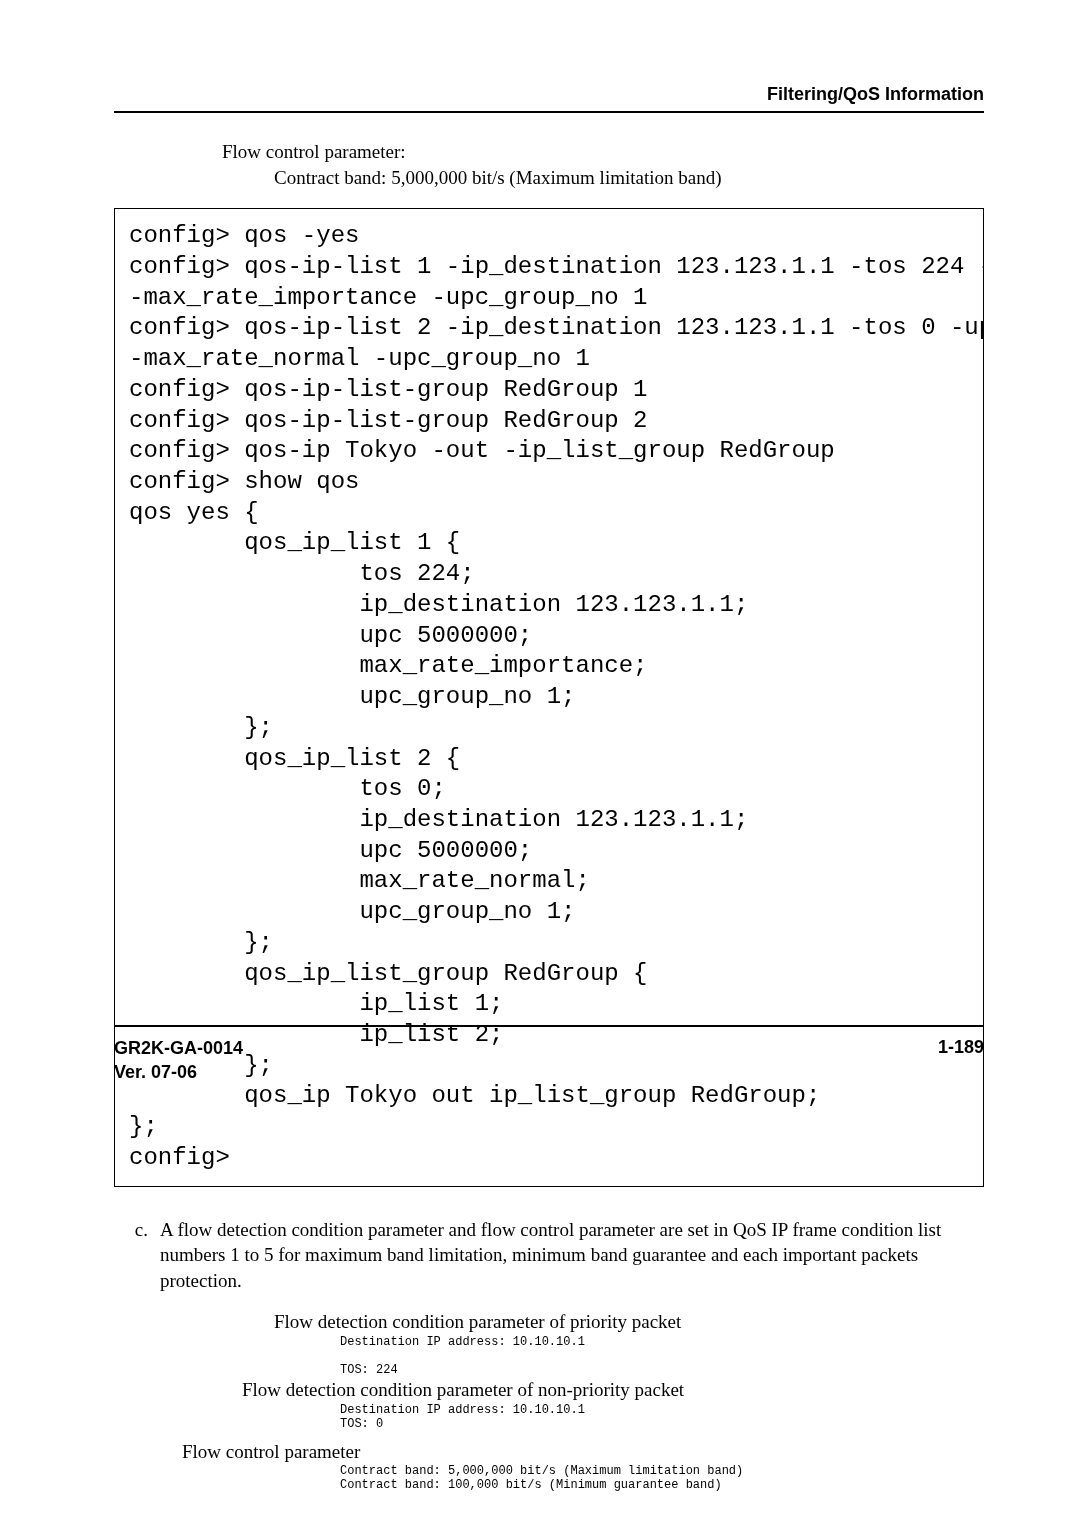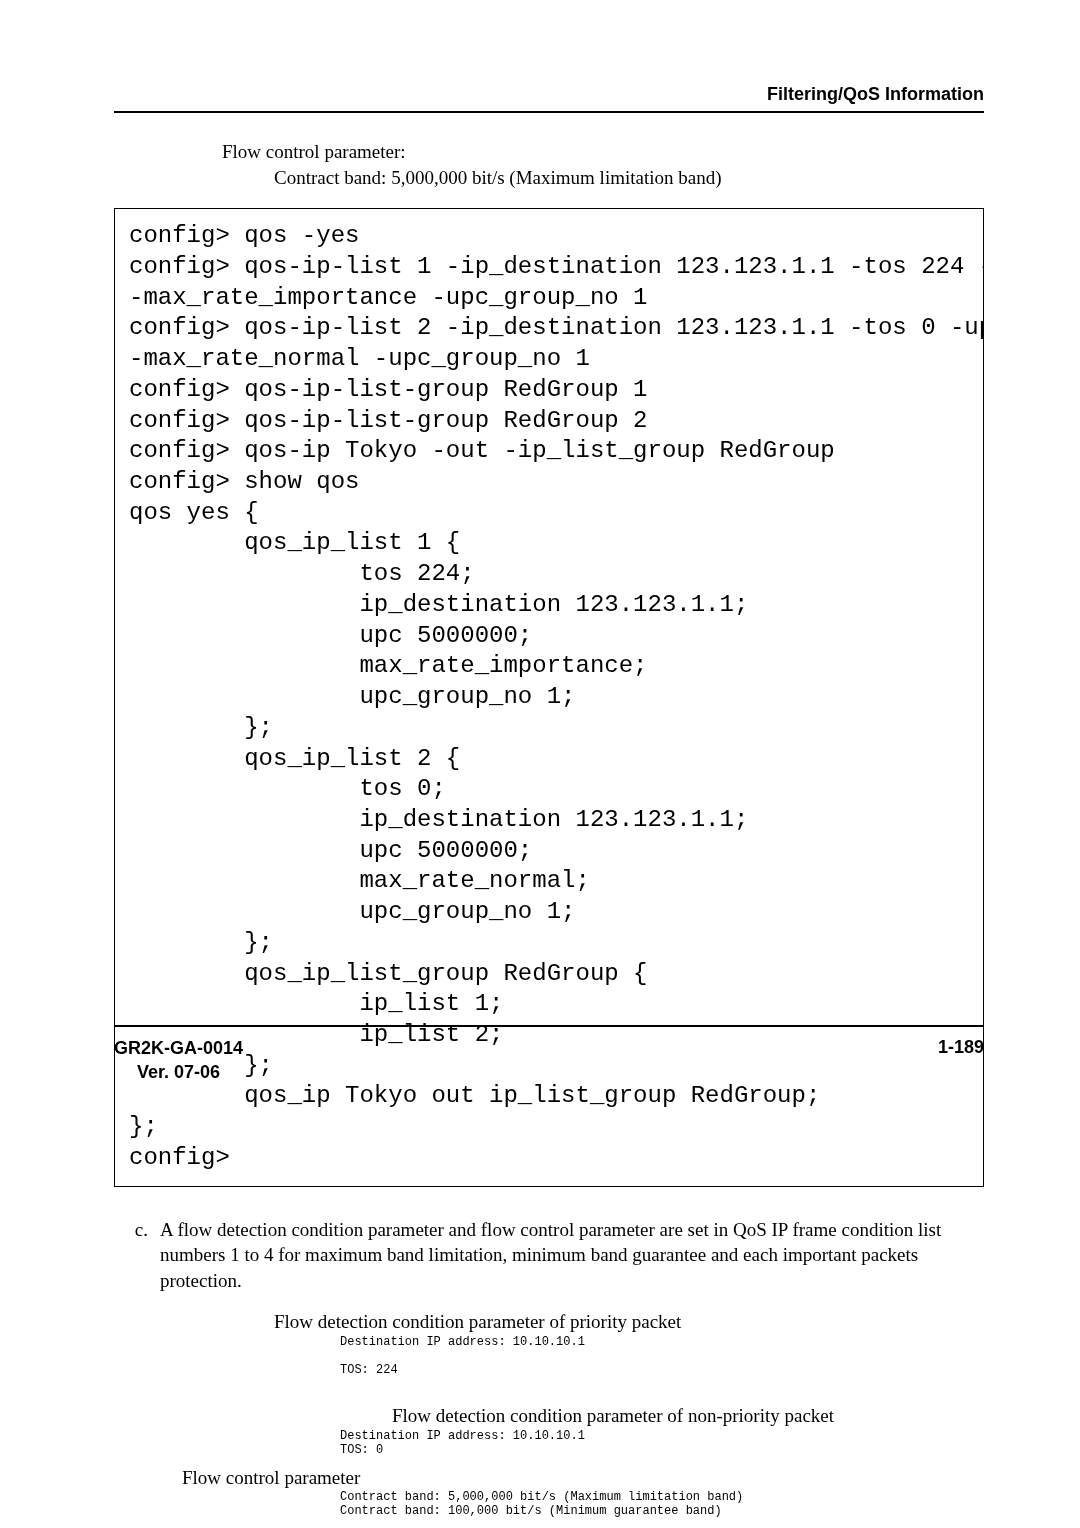--- a/index.html
+++ b/index.html
@@ -75,21 +75,21 @@
     border-top: 2px solid #000;
     margin: 0 0 10px 0;
   }
   .foot-row {
     display: flex;
     justify-content: space-between;
     font-family: Arial, Helvetica, sans-serif;
     font-weight: 700;
     font-size: 18px;
   }
-  .foot-left { text-align: center; line-height: 1.3; }
+  .foot-left { text-align: left; line-height: 1.3; }
   .foot-right { text-align: center; }
 </style>
 </head>
 <body>
 
 <div class="page">
 
   <div class="running-head">Filtering/QoS Information</div>
   <hr class="head-rule">
 
@@ -123,28 +123,28 @@
         qos_ip_list_group RedGroup {
                 ip_list 1;
                 ip_list 2;
         };
         qos_ip Tokyo out ip_list_group RedGroup;
 };
 config&gt;</div>
 
   <div class="body-text list-para indent-1">
     <div class="list-label">c.</div>
-    <div class="list-body">A flow detection condition parameter and flow control parameter are set in QoS IP frame condition list numbers 1 to 4 for maximum band limitation, minimum band guarantee and each important packets protection.</div>
+    <div class="list-body">A flow detection condition parameter and flow control parameter are set in QoS IP frame condition list numbers 1 to 5 for maximum band limitation, minimum band guarantee and each important packets protection.</div>
   </div>
 
   <div class="body-text indent-2 para-gap">Flow detection condition parameter of priority packet</div>
   <div class="mono-line" style="margin-left:226px;">Destination IP address: 10.10.10.1</div>
   <div class="mono-line" style="margin-left:226px;margin-top:14px;">TOS: 224</div>
 
-  <div class="body-text" style="margin-left:128px; margin-top:26px;text-align:center;">Flow detection condition parameter of non-priority packet</div>
+  <div class="body-text" style="margin-left:128px; margin-top:0;">Flow detection condition parameter of non-priority packet</div>
   <div class="mono-line" style="margin-left:226px;">Destination IP address: 10.10.10.1</div>
   <div class="mono-line" style="margin-left:226px;">TOS: 0</div>
 
   <div class="body-text" style="margin-left:68px; margin-top:8px;">Flow control parameter</div>
   <div class="mono-line" style="margin-left:226px;">Contract band: 5,000,000 bit/s (Maximum limitation band)</div>
   <div class="mono-line" style="margin-left:226px;">Contract band: 100,000 bit/s (Minimum guarantee band)</div>
 
   <div class="footer">
     <hr class="foot-rule">
     <div class="foot-row">

